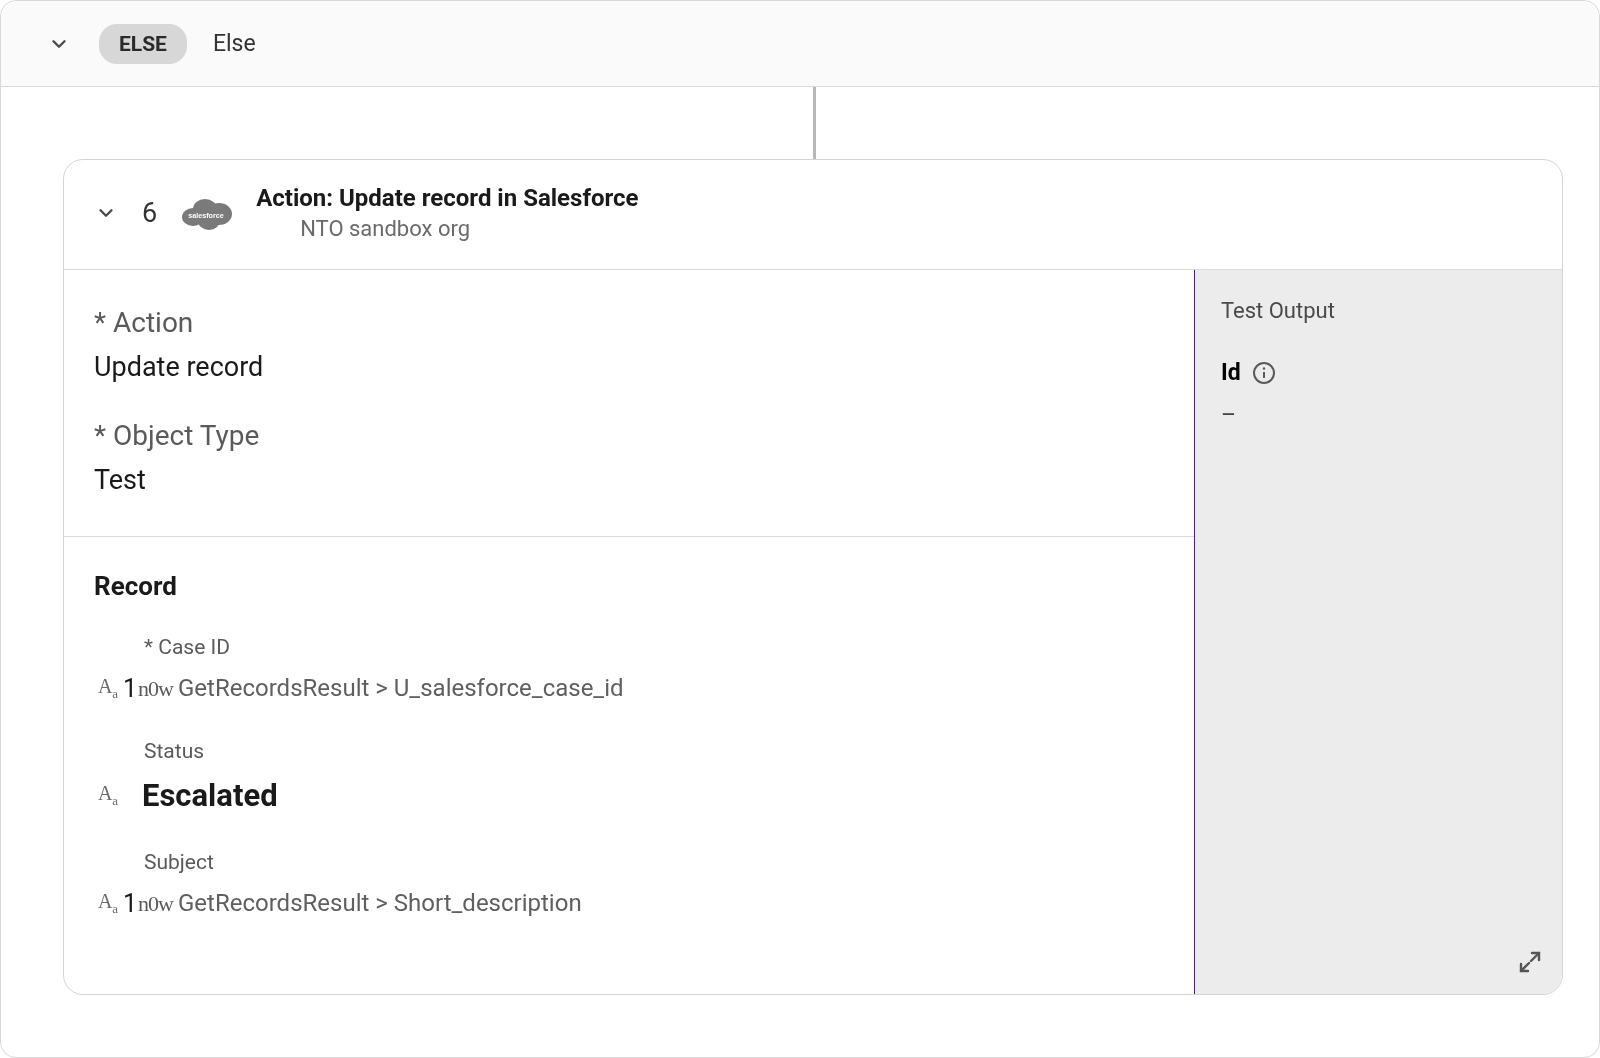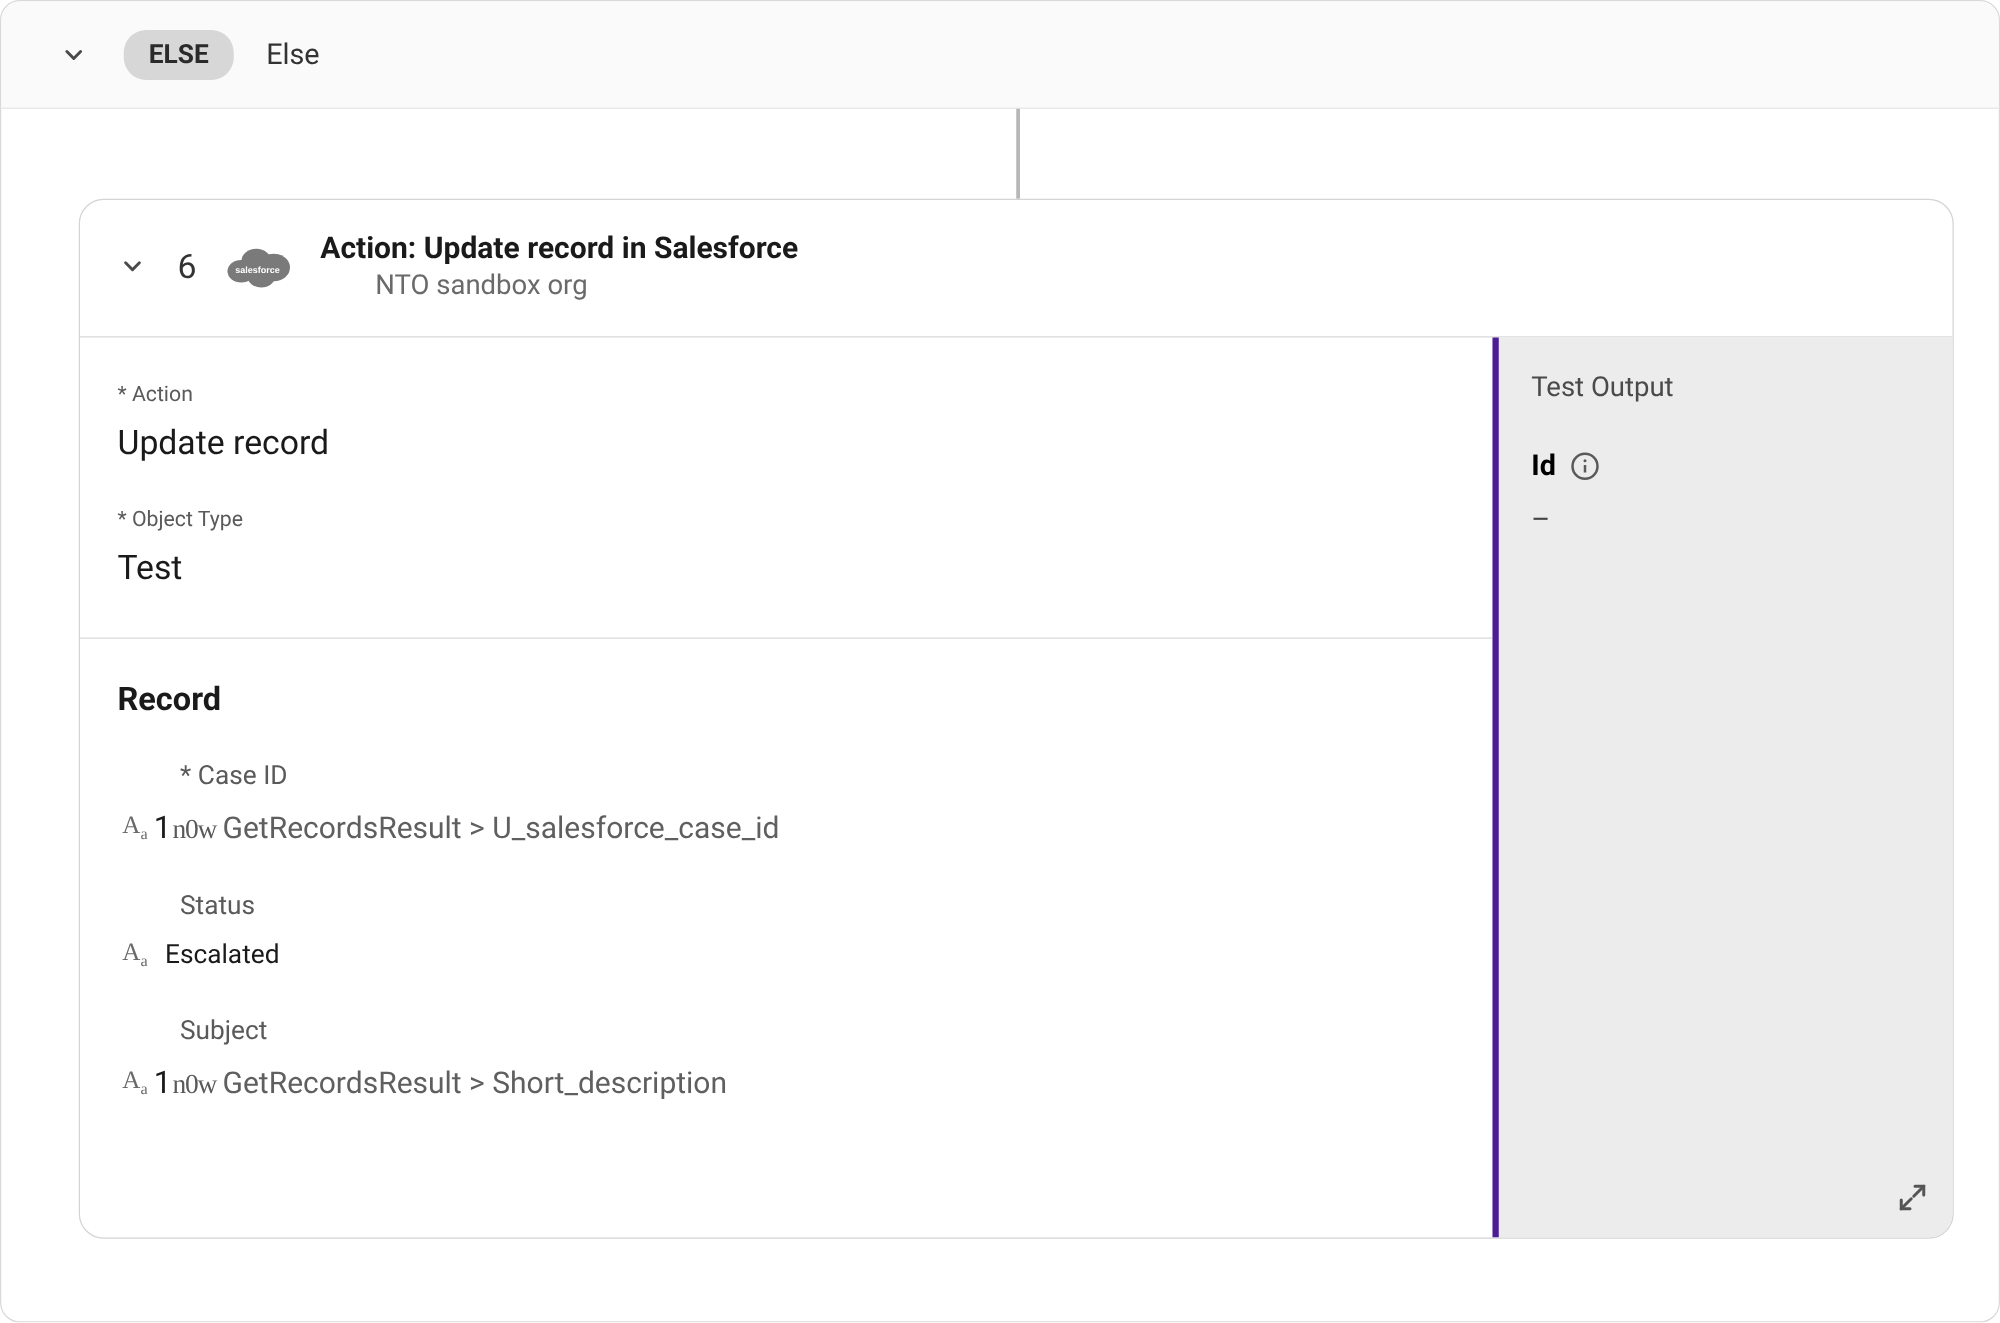--- a/index.html
+++ b/index.html
@@ -111,21 +111,21 @@
     flex: 1 1 auto;
     display: flex;
     flex-direction: column;
   }
   .section-a {
     padding: 36px 30px 40px 30px;
     border-bottom: 1px solid #d9d9d9;
   }
   .field-label {
     color: #5a5a5a;
-    font-size: 17px;
+    font-size: 28px;
     margin-bottom: 12px;
   }
   .field-value {
     font-size: 27px;
     color: #1a1a1a;
     margin-bottom: 36px;
   }
   .field-value.last { margin-bottom: 0; }
   .section-b {
     padding: 34px 30px 40px 30px;
@@ -168,28 +168,29 @@
     display: inline-flex;
     align-items: center;
     justify-content: center;
   }
   .now-icon svg { width: 40px; height: 26px; }
   .path-text {
     font-size: 24px;
     color: #5f5f5f;
   }
   .plain-value {
-    font-size: 21px;
-    color: #1a1a1a;
-    margin-left: 10px;
+    font-size: 31px;
+    color: #1a1a1a;
+    margin-left: 20px;
+    font-weight: bold;
   }
   .right-panel {
     width: 368px;
     background: #ececec;
-    border-left: 5px solid #4c1d95;
+    border-left: 1px solid #4c1d95;
     padding: 28px 26px;
     position: relative;
   }
   .test-output-title {
     font-size: 22px;
     color: #4a4a4a;
     margin-bottom: 36px;
   }
   .out-row {
     display: flex;

